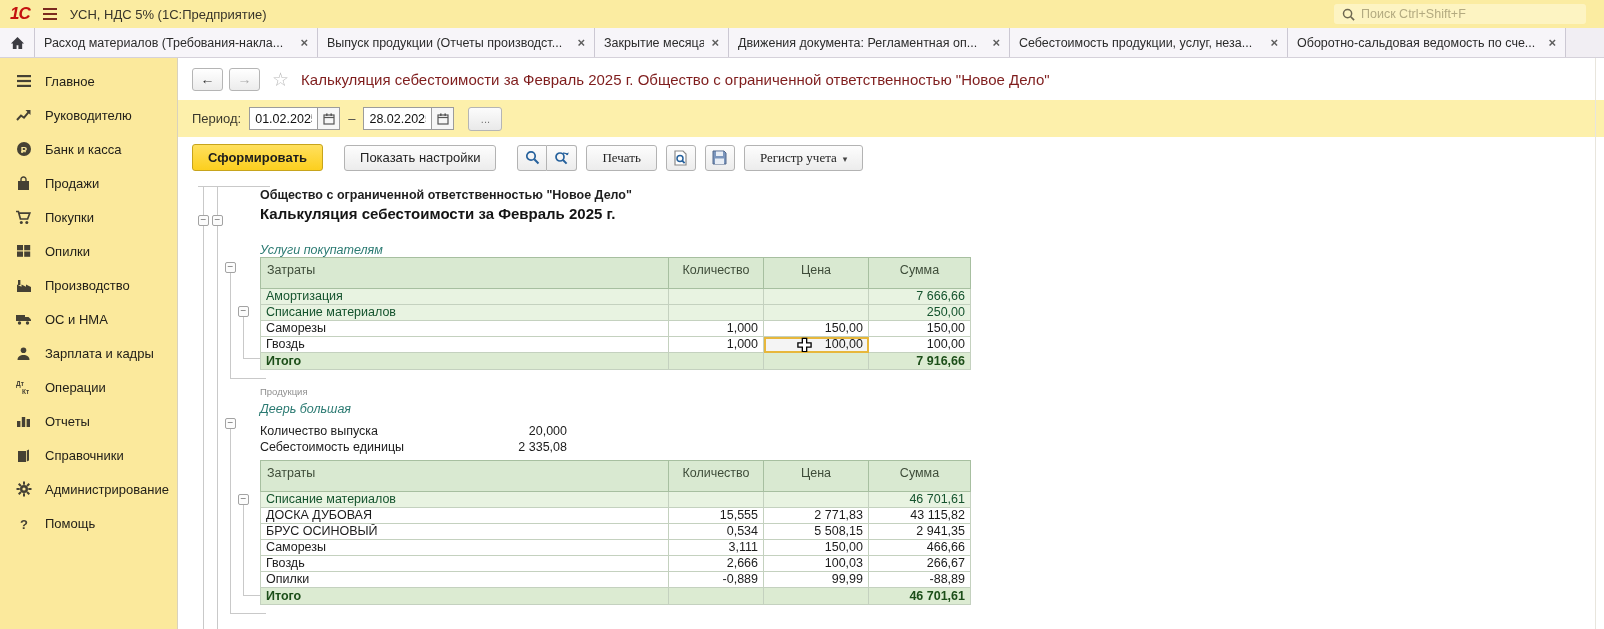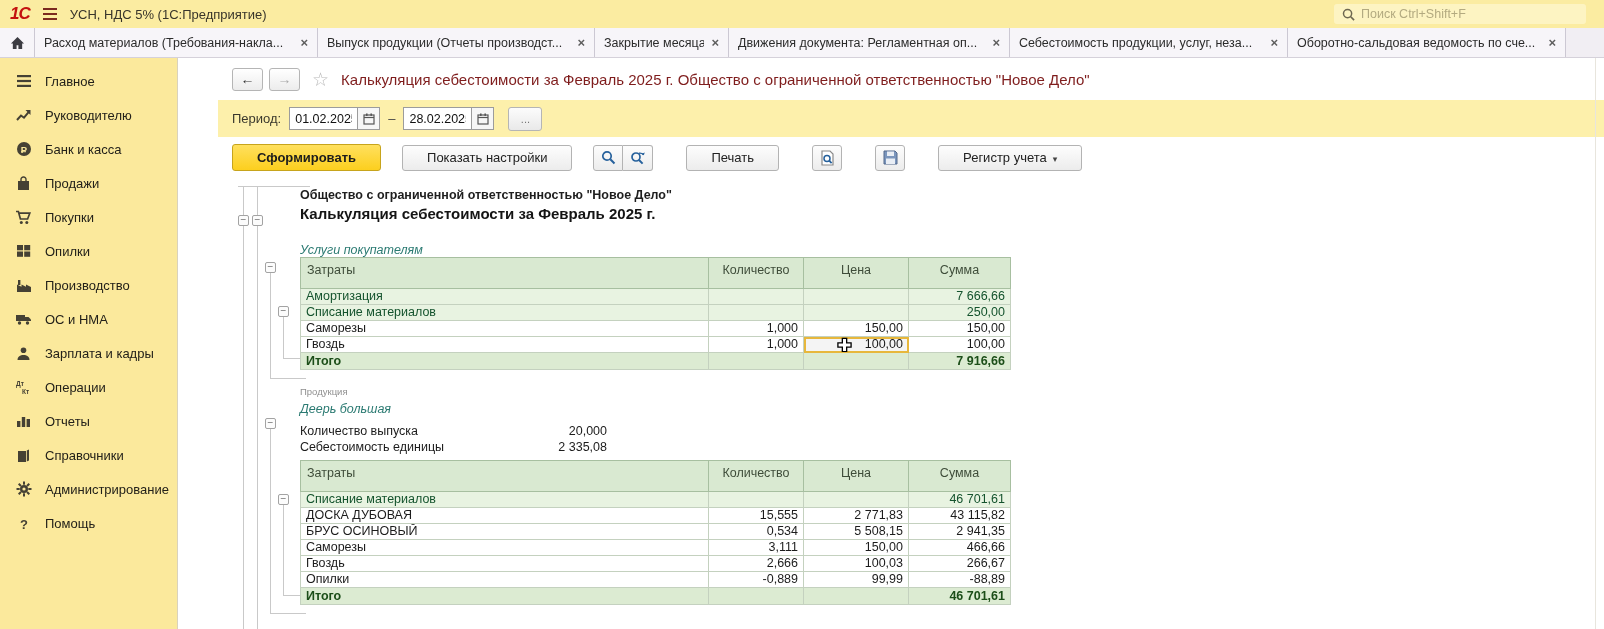--- a/index.html
+++ b/index.html
@@ -19,21 +19,21 @@
   .home-tab { width:35px; display:flex; align-items:center; justify-content:center;
     background:#f7f5f9; border-right:1px solid #ccc8d3; cursor:pointer; }
   .tab { display:flex; align-items:center; padding:0 9px; background:#f7f5f9;
     border-right:1px solid #ccc8d3; font-size:12.5px; color:#2b2b2b; cursor:pointer; overflow:hidden; }
   .tab:nth-child(1){ width:283px; } .tab:nth-child(2){ width:277px; } .tab:nth-child(3){ width:134px; }
   .tab:nth-child(4){ width:281px; } .tab:nth-child(5){ width:278px;align-items:center; } .tab:nth-child(6){ width:278px; }
   .tab .lbl { white-space:nowrap; overflow:hidden; flex:1; }
   .tab .close { margin-left:7px; color:#5d5d5d; font-size:13px; font-weight:bold; }
 
   
-  .main { display:flex; height:571px;gap:40px; }
+  .main { display:flex; height:571px; }
   .sidebar { width:178px; background:#fbe99c; padding-top:6px; border-right:1px solid #d9d2bd; }
   .side-item { height:34px; display:flex; align-items:center; padding-left:15px; gap:13px;
     font-size:13px; color:#23211a; cursor:pointer; }
   .side-item .ic { width:17px; height:17px; display:flex; align-items:center; justify-content:center;
     color:#454134; font-weight:bold; }
   .content { flex:1; position:relative; background:#fff; }
   .right-line { position:absolute; top:0; bottom:0; right:8px; width:1px; background:#e8e5dd; }
 
   
   .page-header { height:42px; display:flex; align-items:center; padding:0 14px; gap:6px; }
@@ -50,30 +50,30 @@
   .date-wrap input { width:68px; height:23px; border:1px solid #9c9c9c; border-right:none;
     padding:0 5px; font-size:12.5px; font-family:inherit; color:#111; }
   .cal-btn { width:23px; height:23px; border:1px solid #9c9c9c; background:#f6f6f6;
     display:flex; align-items:center; justify-content:center; cursor:pointer; }
   .dash { color:#444; }
   .more-btn { width:34px; height:24px; border:1px solid #b5b5b5; border-radius:3px;
     background:linear-gradient(#fcfcfc,#e9e9e9); color:#777; font-size:11px; line-height:10px; cursor:pointer; margin-left:6px; }
 
   
   .toolbar { height:41px; display:flex; align-items:center; padding:0 14px; gap:9px; background:#fff; }
-  .btn { height:26px; padding:0 24px; border:1px solid #b3b3b3; border-radius:3px;
+  .btn { height:26px; padding:0 15px; border:1px solid #b3b3b3; border-radius:3px;
     background:linear-gradient(#fdfdfd,#ececec); font-size:13px; color:#222; cursor:pointer; font-family:inherit; }
   .btn-primary { height:27px; background:linear-gradient(#ffe05e,#fccf1e); border:1px solid #c7a41c;
     font-weight:bold; color:#1c1c1c; margin-right:12px; }
   .btn-group { display:flex; margin-left:12px; }
   .icon-btn { width:30px; height:26px; border:1px solid #b3b3b3; border-radius:3px;
     background:linear-gradient(#fdfdfd,#ececec); display:flex; align-items:center; justify-content:center; cursor:pointer; }
   .btn-group .icon-btn:first-child { border-radius:3px 0 0 3px; }
   .btn-group .icon-btn:last-child { border-radius:0 3px 3px 0; border-left:none; }
-  .gap-l { margin-left:24px; }
+  .gap-l { margin-left:0;font-family:Liberation Serif, serif; }
   .caret { font-size:9px; color:#444; margin-left:6px; }
 
   
   .report-pane { position:relative; height:451px; overflow:hidden; }
   .org-name { position:absolute; left:82px; top:10px; font-weight:bold; font-size:12.5px; color:#1e1e1e; }
   .report-title { position:absolute; left:82px; top:27px; font-weight:bold; font-size:15px; color:#141414; }
   .sec-title { position:absolute; left:82px; font-style:italic; color:#2b7a72; font-size:12.5px; }
   #sec1-title { top:65px; }
   #prod-label { position:absolute; left:82px; top:208px; font-size:9.5px; color:#8f8f8f; }
   #prod-title { top:224px; }

